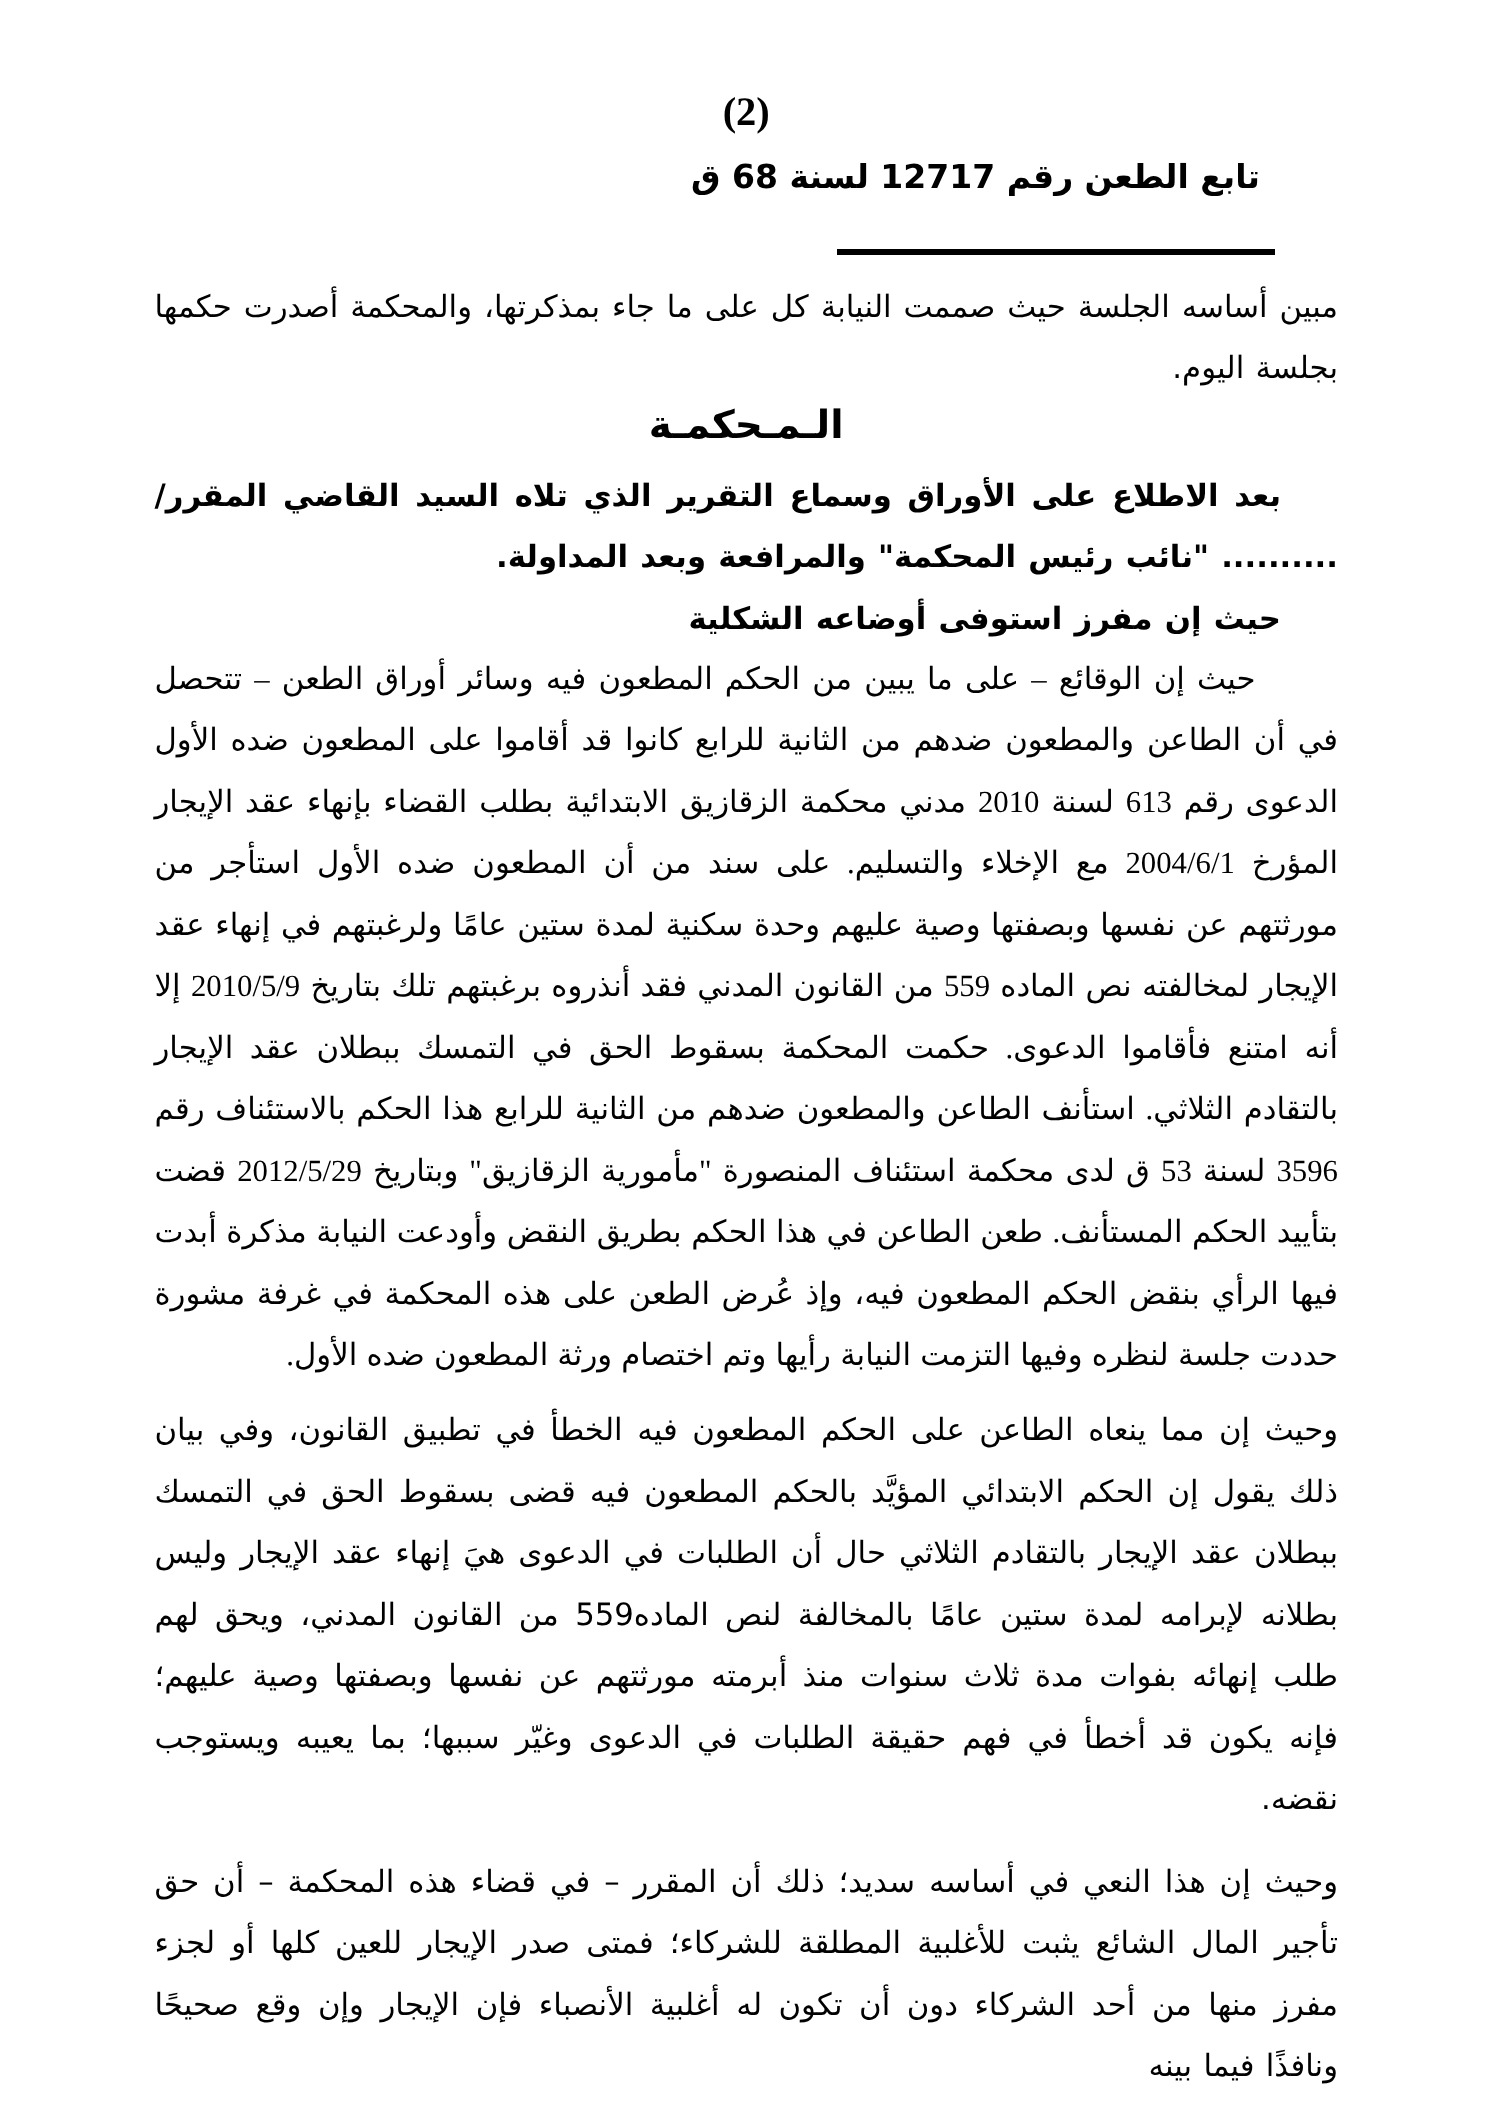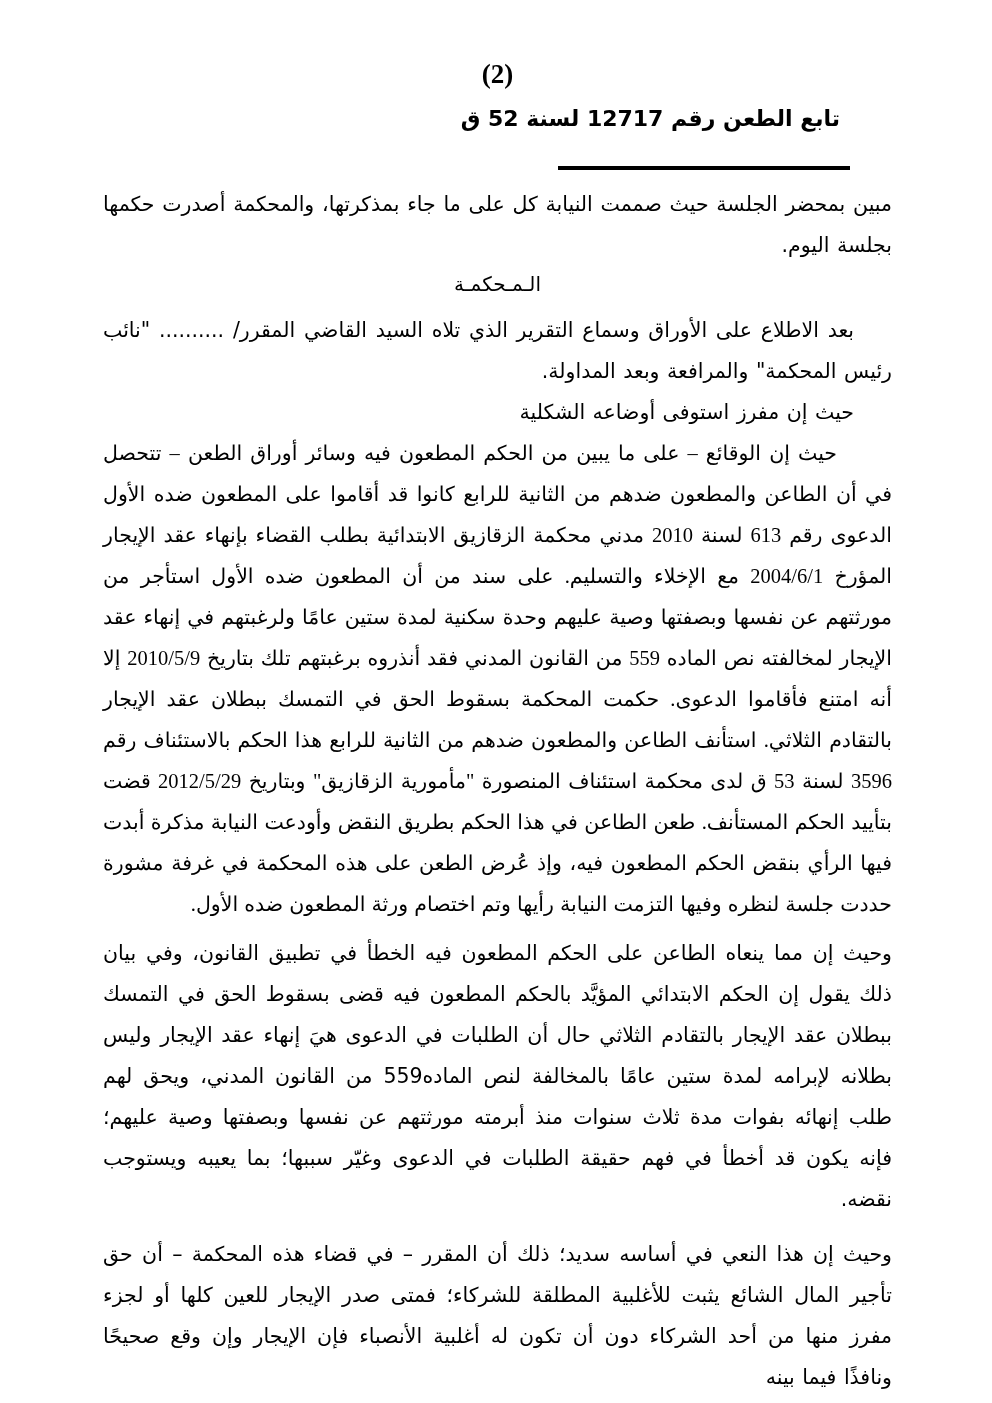--- a/index.html
+++ b/index.html
@@ -47,48 +47,48 @@
     margin-top: 14px;
   }
   p.para {
     margin: 0;
     font-size: 20.5px;
     line-height: 41px;
     text-align: justify;
     text-justify: inter-word;
     word-spacing: 1px;
   }
-  p.bold { font-weight: normal; }
+  p.bold { font-weight: bold; }
   .indent-sm { text-indent: 38px; }
   .indent-md { text-indent: 55px; font-family: Liberation Serif, serif; }
   .court-heading {
     margin: 0;
     padding: 0;
     text-align: center;
-    font-weight: normal;
-    font-size: 20px;
+    font-weight: bold;
+    font-size: 26px;
     line-height: 36px;
   }
   .mt-para  { margin-top: 8px !important; }
   .mt-large { margin-top: 14px !important; }
 </style>
 </head>
 <body>
 
 <div class="page">
 
   <div class="page-number">(2)</div>
 
-  <div class="case-header">تابع الطعن رقم 12717 لسنة 52 ق</div>
+  <div class="case-header">تابع الطعن رقم 12717 لسنة 68 ق</div>
 
   <div class="header-rule"></div>
 
   <div class="content">
 
-    <p class="para">مبين بمحضر الجلسة حيث صممت النيابة كل على ما جاء بمذكرتها، والمحكمة أصدرت حكمها بجلسة اليوم.</p>
+    <p class="para">مبين أساسه الجلسة حيث صممت النيابة كل على ما جاء بمذكرتها، والمحكمة أصدرت حكمها بجلسة اليوم.</p>
 
     <h2 class="court-heading">الـمـحكمـة</h2>
 
     <p class="para bold indent-sm mt-para">بعد الاطلاع على الأوراق وسماع التقرير الذي تلاه السيد القاضي المقرر/ .......... "نائب رئيس المحكمة" والمرافعة وبعد المداولة.</p>
 
     <p class="para bold indent-sm">حيث إن مفرز استوفى أوضاعه الشكلية</p>
 
     <p class="para indent-md">حيث إن الوقائع – على ما يبين من الحكم المطعون فيه وسائر أوراق الطعن – تتحصل في أن الطاعن والمطعون ضدهم من الثانية للرابع كانوا قد أقاموا على المطعون ضده الأول الدعوى رقم 613 لسنة 2010 مدني محكمة الزقازيق الابتدائية بطلب القضاء بإنهاء عقد الإيجار المؤرخ 2004/6/1 مع الإخلاء والتسليم. على سند من أن المطعون ضده الأول استأجر من مورثتهم عن نفسها وبصفتها وصية عليهم وحدة سكنية لمدة ستين عامًا ولرغبتهم في إنهاء عقد الإيجار لمخالفته نص الماده 559 من القانون المدني فقد أنذروه برغبتهم تلك بتاريخ 2010/5/9 إلا أنه امتنع فأقاموا الدعوى. حكمت المحكمة بسقوط الحق في التمسك ببطلان عقد الإيجار بالتقادم الثلاثي. استأنف الطاعن والمطعون ضدهم من الثانية للرابع هذا الحكم بالاستئناف رقم 3596 لسنة 53 ق لدى محكمة استئناف المنصورة "مأمورية الزقازيق" وبتاريخ 2012/5/29 قضت بتأييد الحكم المستأنف. طعن الطاعن في هذا الحكم بطريق النقض وأودعت النيابة مذكرة أبدت فيها الرأي بنقض الحكم المطعون فيه، وإذ عُرض الطعن على هذه المحكمة في غرفة مشورة حددت جلسة لنظره وفيها التزمت النيابة رأيها وتم اختصام ورثة المطعون ضده الأول.</p>
 
     <p class="para mt-para">وحيث إن مما ينعاه الطاعن على الحكم المطعون فيه الخطأ في تطبيق القانون، وفي بيان ذلك يقول إن الحكم الابتدائي المؤيَّد بالحكم المطعون فيه قضى بسقوط الحق في التمسك ببطلان عقد الإيجار بالتقادم الثلاثي حال أن الطلبات في الدعوى هيَ إنهاء عقد الإيجار وليس بطلانه لإبرامه لمدة ستين عامًا بالمخالفة لنص الماده559 من القانون المدني، ويحق لهم طلب إنهائه بفوات مدة ثلاث سنوات منذ أبرمته مورثتهم عن نفسها وبصفتها وصية عليهم؛ فإنه يكون قد أخطأ في فهم حقيقة الطلبات في الدعوى وغيّر سببها؛ بما يعيبه ويستوجب نقضه.</p>

